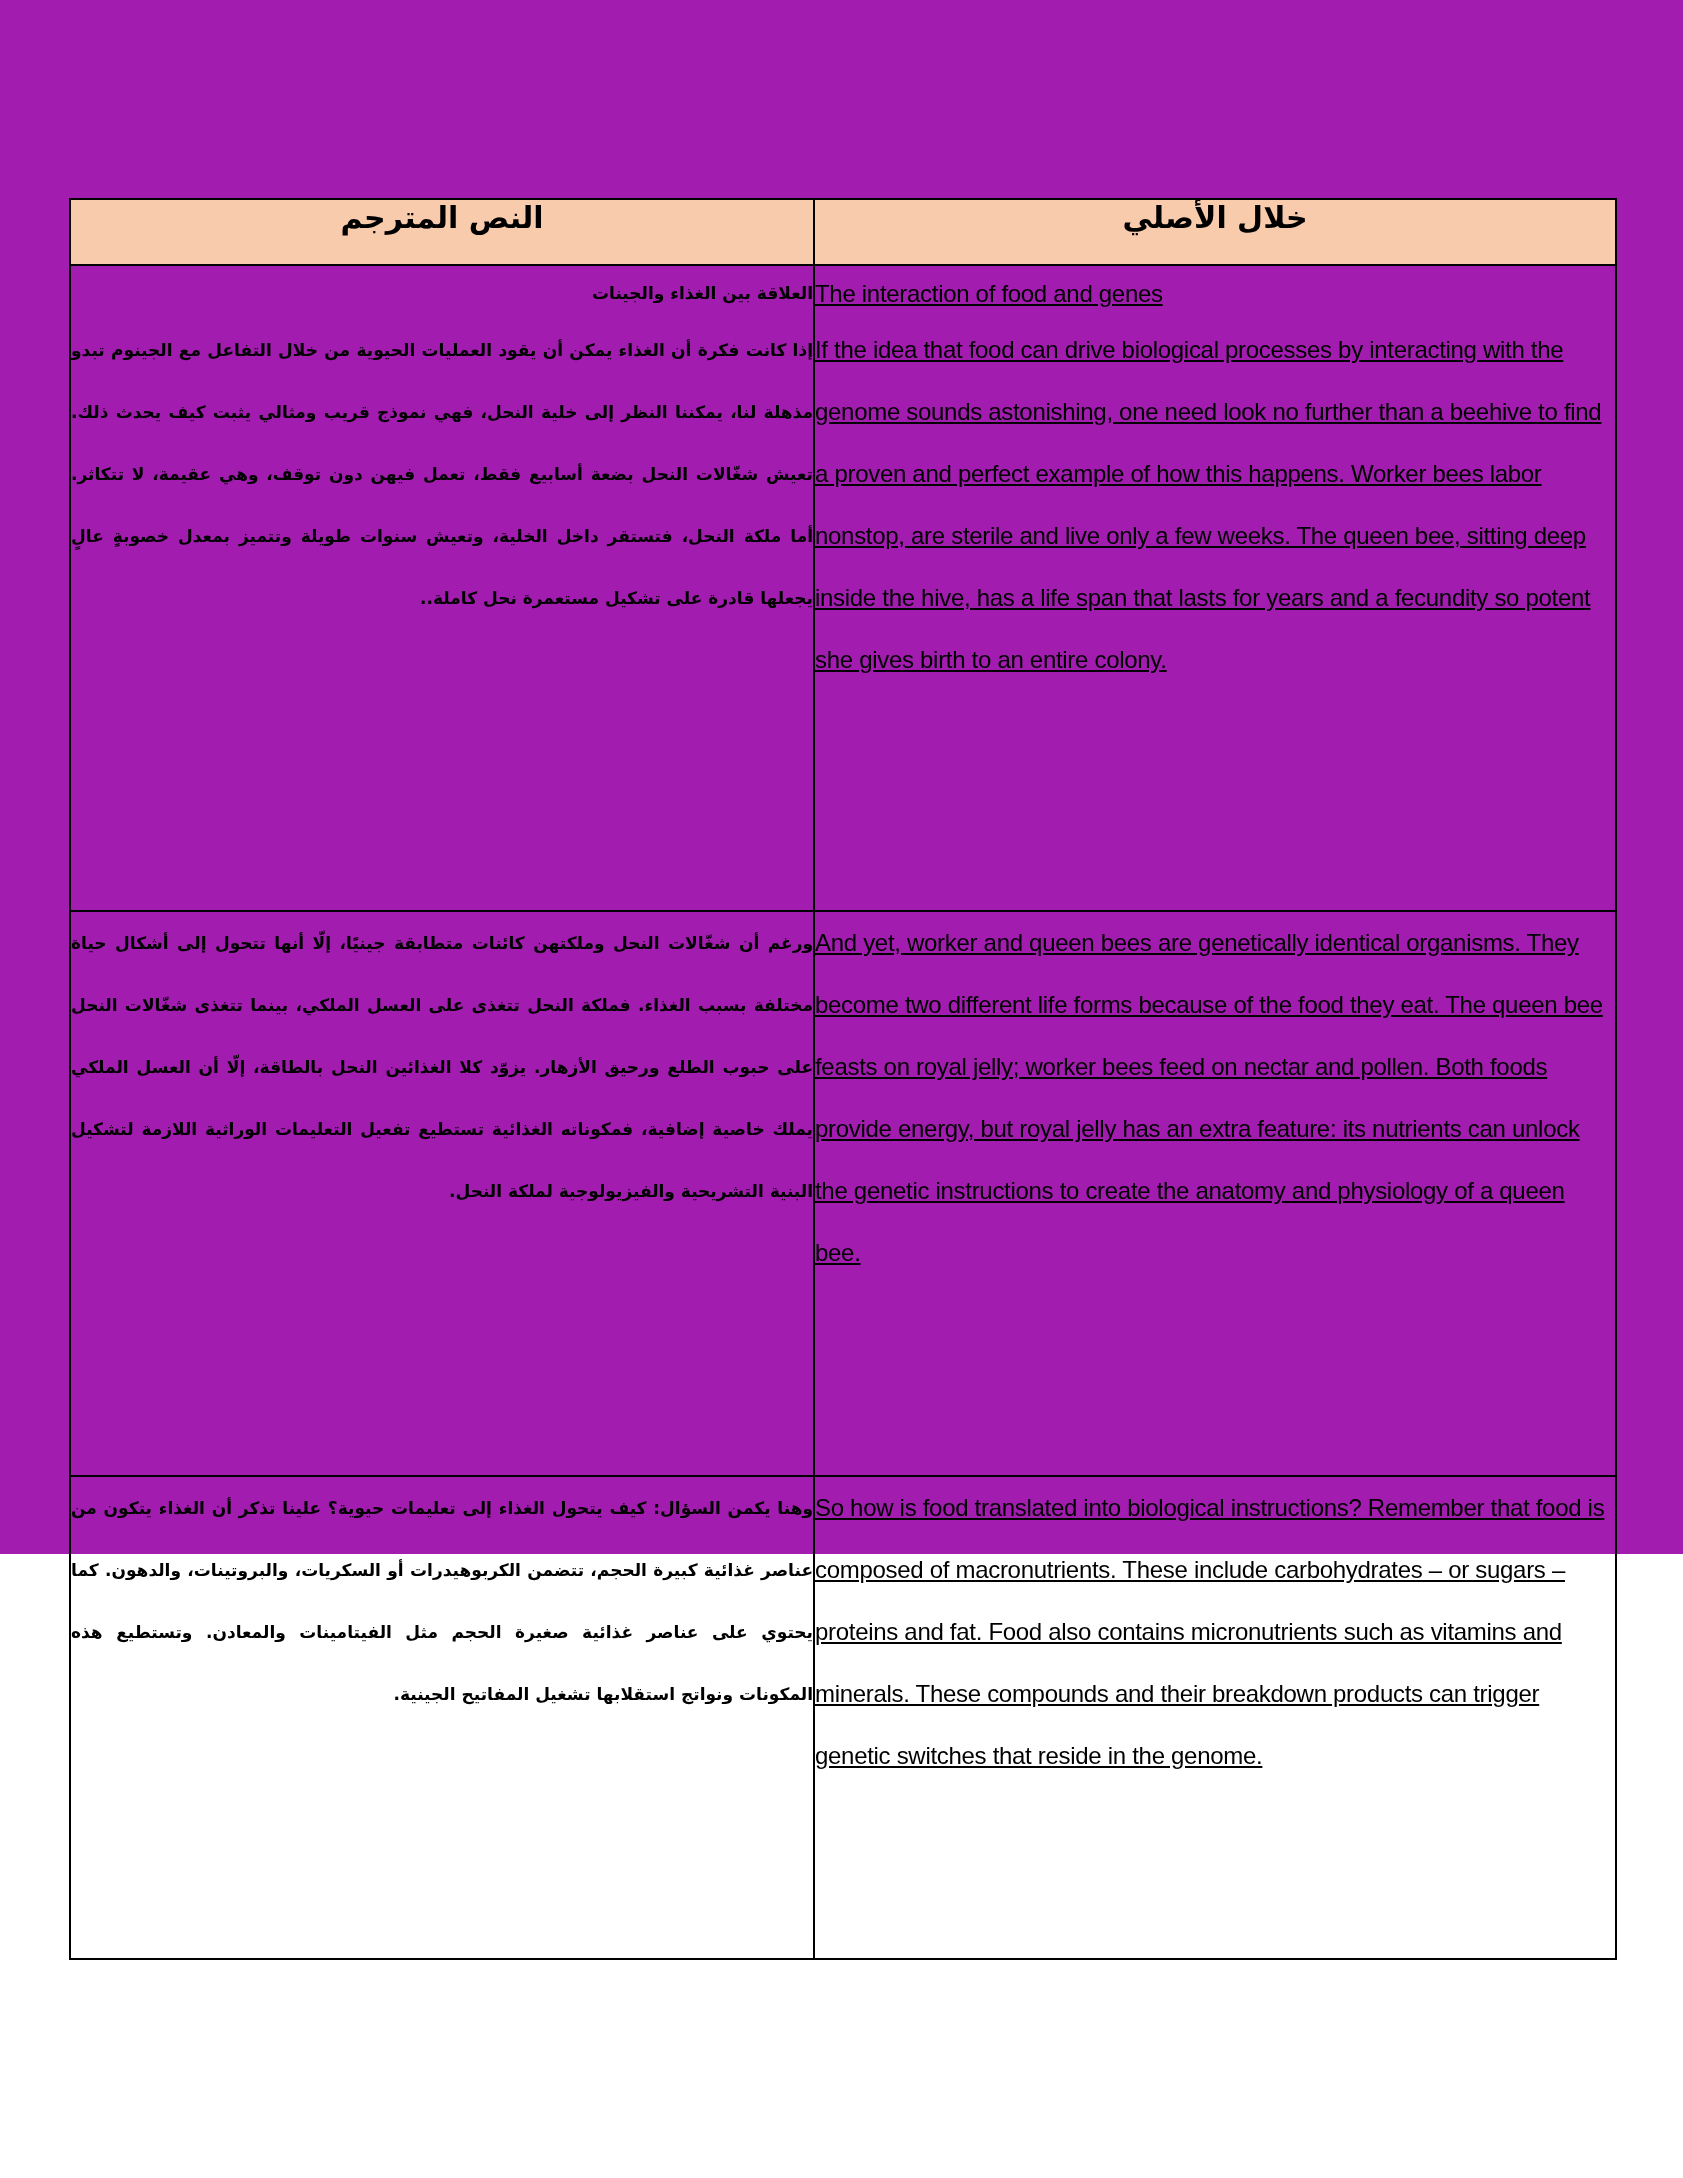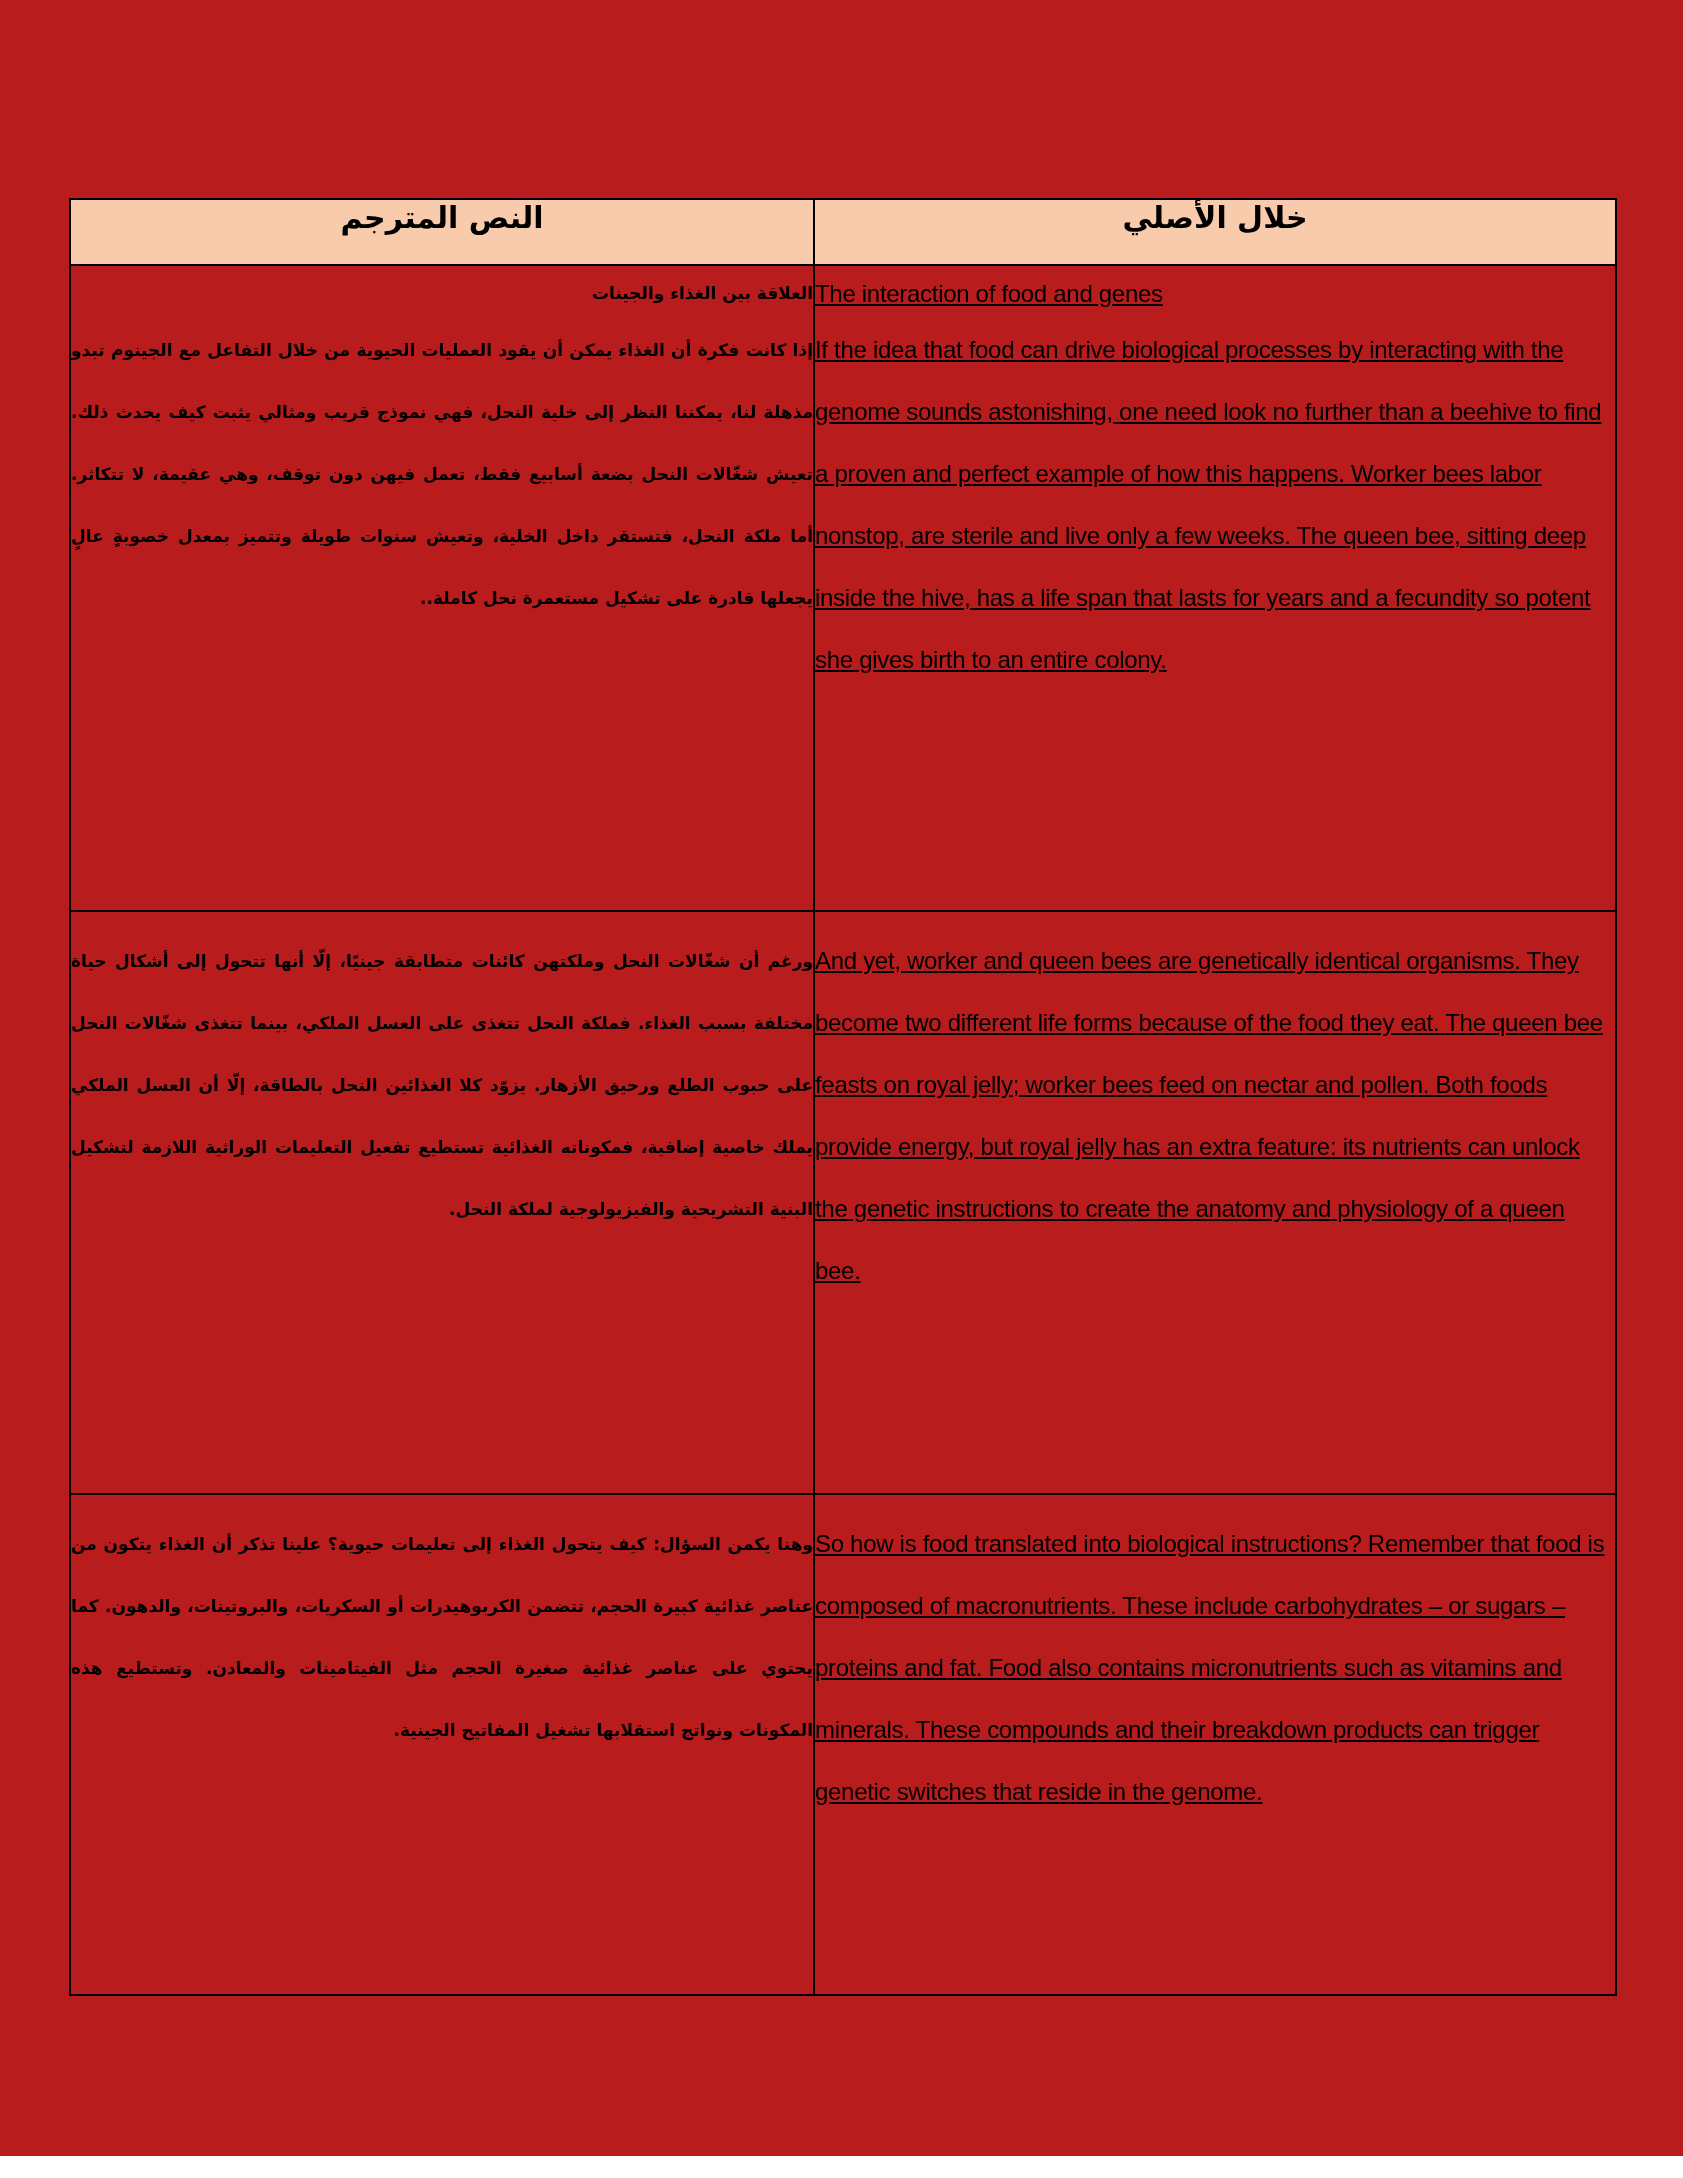--- a/index.html
+++ b/index.html
@@ -1,17 +1,17 @@
 <!DOCTYPE html>
 <html><head>
 <meta charset="utf-8">
 <style>
   html, body { margin: 0; padding: 0; background: #ffffff; }
   body { width: 1683px; height: 2178px; position: relative; overflow: hidden; }
-  .page { position: absolute; left: 0; top: 0; width: 1683px; height: 2156px; background: #b91c1c; }
+  .page { position: absolute; left: 0; top: 0; width: 1683px; height: 1554px; background: #a21caf; }
   table.tr-table {
     position: absolute; left: 69px; top: 198px; width: 1545px;
     border-collapse: collapse; table-layout: fixed;
   }
   table.tr-table td, table.tr-table th {
     border: 2.5px solid #000; vertical-align: top; padding: 0;
   }
   col.c-ar { width: 744px; }
   col.c-en { width: 802px; }
   th.hdr {
@@ -28,21 +28,21 @@
     font-family: "Liberation Sans", sans-serif; font-size: 24px; letter-spacing: -0.3px;
     line-height: 62px; color: #000; padding: 0 10px 0 13px; text-decoration: underline;
   }
   .ar p, .en p { margin: 0; }
   .ar .ttl { line-height: 51px; padding-top: 2px; }
   .en .ttl { line-height: 51px; padding-top: 2px; }
   .ar .body1, .en .body1 { margin-top: 0; }
   tr.r1 td { height: 644px; }
   tr.r2 td { height: 563px; }
   tr.r3 td { height: 481px; }
-  .r2 .ar, .r2 .en, .r3 .ar, .r3 .en { padding-top: 18px; }
+  .r2 .ar, .r2 .en, .r3 .ar, .r3 .en { padding-top: 0; }
   .watermark {
     position: absolute; left: 733px; top: 2039px; width: 218px; text-align: center; color: #e3e3e3;
   }
   .wm-ar { font-family: "DejaVu Sans", sans-serif; font-weight: bold; font-size: 55px; line-height: 59px; display: block; }
   .wm-en { font-family: "DejaVu Sans", sans-serif; font-size: 30px; line-height: 34px; display: block; }
 </style>
 </head>
 <body>
 
 <div class="page">

